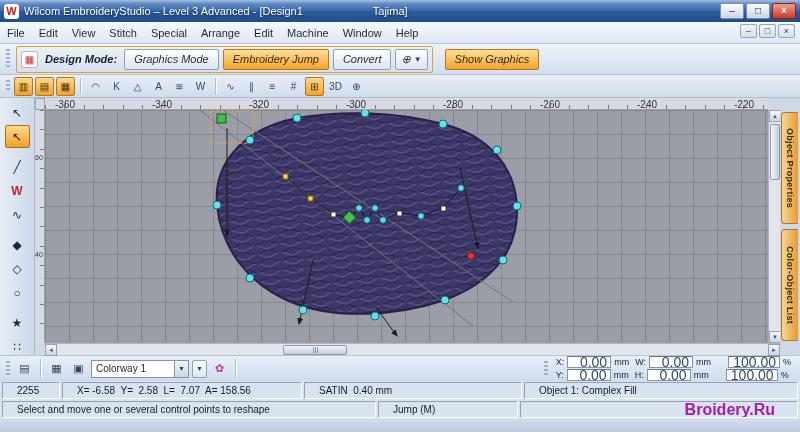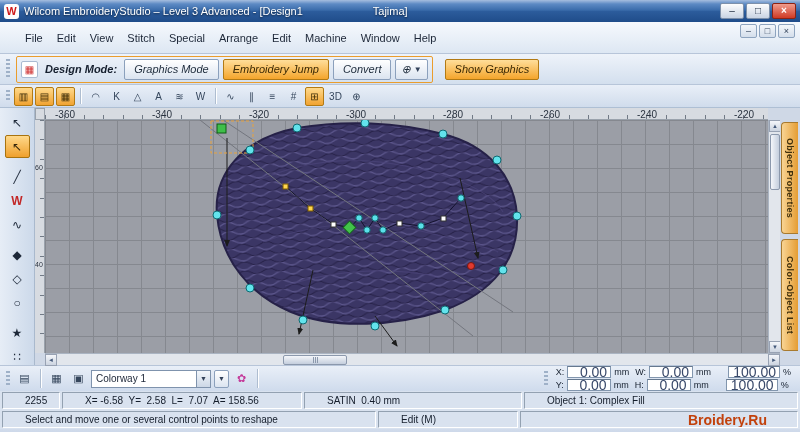--- a/index.html
+++ b/index.html
@@ -12,21 +12,21 @@
     background:linear-gradient(180deg,#a6bedf 0%,#5d8ac4 18%,#3a6cab 46%,#2c5c9c 52%,#1f4c8a 100%);}
   .appicon{width:15px;height:15px;background:#fdfdfd;border-radius:3px;margin-right:5px;
     display:flex;align-items:center;justify-content:center;color:#cf1b1b;font-weight:bold;font-size:11px;}
   .title{font-size:11px;text-shadow:0 1px 2px rgba(0,0,0,.6);white-space:nowrap;}
   .title2{margin-left:70px;}
   .winbtns{margin-left:auto;display:flex;gap:2px;}
   .wb{width:24px;height:16px;border:1px solid #7d90aa;border-radius:2px;font-size:10px;line-height:14px;
       text-align:center;color:#233246;background:linear-gradient(#fdfdfd,#c9d4e4);}
   .wb.close{background:linear-gradient(#f09c8d,#cf3a24);border-color:#8c2314;color:#fff;font-weight:bold;}
   
-  .menubar{position:relative;height:32px;display:flex;align-items:center;padding-left:18px;
+  .menubar{position:relative;height:22px;display:flex;align-items:center;padding-left:0;
     background:linear-gradient(#f6f9fd,#dde7f3);border-bottom:1px solid #b7c5d9;}
   .mi{font-size:11px;color:#1c2637;padding:2px 7px;}
   .mdibtns{position:absolute;right:5px;top:2px;display:flex;gap:2px;}
   .mdib{width:17px;height:14px;border:1px solid #8ea4bf;border-radius:2px;font-size:9px;line-height:12px;
         text-align:center;color:#33445c;background:linear-gradient(#f4f7fb,#d4deeb);}
   
   .modebar{height:31px;display:flex;align-items:center;padding:0 4px;gap:4px;
     background:linear-gradient(#eef3fa,#d3dfee);border-bottom:1px solid #b7c5d9;}
   .grip{width:4px;align-self:stretch;margin:5px 2px;
     background:repeating-linear-gradient(to bottom,#9fb1c8 0 2px,transparent 2px 4px);}
@@ -89,40 +89,40 @@
   .vtab{width:17px;height:112px;margin:0 0 5px 1px;border:1px solid #a87a2e;border-right:none;
     border-radius:4px 0 0 4px;background:linear-gradient(to right,#f8d494,#e59d33);
     writing-mode:vertical-rl;display:flex;align-items:center;justify-content:center;
     font-size:9px;font-weight:bold;color:#40300c;letter-spacing:.3px;}
   
   .bottombar{height:26px;display:flex;align-items:center;padding:0 4px;gap:3px;
     background:linear-gradient(#e9eff8,#cfdbec);border-top:1px solid #b7c5d9;}
   .bicon{width:19px;height:19px;display:flex;align-items:center;justify-content:center;font-size:11px;
     color:#35465c;border:1px solid transparent;border-radius:2px;}
   .bicon.flower{color:#c43a9a;}
-  .combo{width:120px;height:18px;background:#fff;border:1px solid #7f93ad;display:flex;align-items:center;}
+  .combo{width:98px;height:18px;background:#fff;border:1px solid #7f93ad;display:flex;align-items:center;}
   .combo-txt{flex:1;font-size:10px;color:#1c2637;padding-left:4px;}
   .combo-caret{width:14px;height:16px;background:linear-gradient(#f2f6fb,#ccd7e6);border-left:1px solid #7f93ad;
     font-size:7px;color:#33425a;display:flex;align-items:center;justify-content:center;}
   .caretbtn{width:15px;height:18px;border:1px solid #8ba0bc;border-radius:2px;font-size:7px;color:#33425a;
     background:linear-gradient(#ffffff,#dbe4f0);display:flex;align-items:center;justify-content:center;}
   .spacer{flex:1;}
   .fieldgrid{display:flex;flex-direction:column;gap:1px;margin-right:2px;}
   .frow{display:flex;align-items:center;}
   .flab{font-size:9px;color:#16202f;margin:0 3px;}
   .fld{width:44px;height:12px;background:#fff;border:1px solid #8296ae;border-top-color:#66788e;
     font-size:14px;color:#39496a;display:flex;align-items:center;justify-content:flex-end;padding:0 3px;}
   .fld.wide{width:52px;margin-left:14px;}
   
   .statusrow,.hintrow{height:19px;display:flex;background:#d9e2ef;padding:0 1px;}
   .scell{margin:1px;border:1px solid;border-color:#93a1b1 #ffffff #ffffff #93a1b1;
-    display:flex;align-items:center;padding:0 22px;font-size:10px;color:#141d2b;white-space:pre;overflow:hidden;}
+    display:flex;align-items:center;padding:0 14px;font-size:10px;color:#141d2b;white-space:pre;overflow:hidden;}
   .c1{width:58px;} .c2{width:240px;} .c3{width:218px;} .cf{flex:1;}
   .h1{width:374px;} .h2{width:140px;}
-  .brand{margin-left:auto;font-size:14px;font-weight:bold;color:#c2410c;padding-right:8px;}
+  .brand{margin-left:auto;font-size:16px;font-weight:bold;color:#a21caf;padding-right:8px;}
   .bottomstrip{height:16px;background:linear-gradient(#d2dcec,#b9c8de);}
 </style>
 </head>
 <body>
 
 <div class="window">
 
   <div class="titlebar">
     <div class="appicon">
       <span>W</span>
@@ -358,20 +358,20 @@
 
   <div class="statusrow">
     <div class="scell c1">2255</div>
     <div class="scell c2">X= -6.58  Y=  2.58  L=  7.07  A= 158.56</div>
     <div class="scell c3">SATIN  0.40 mm</div>
     <div class="scell cf">Object 1: Complex Fill</div>
   </div>
 
   <div class="hintrow">
     <div class="scell h1">Select and move one or several control points to reshape</div>
-    <div class="scell h2">Edit (M)</div>
+    <div class="scell h2">Jump (M)</div>
     <div class="scell cf">
       <span class="brand">Broidery.Ru</span>
     </div>
   </div>
 
   <div class="bottomstrip"></div>
 </div>
 
 </body></html>

